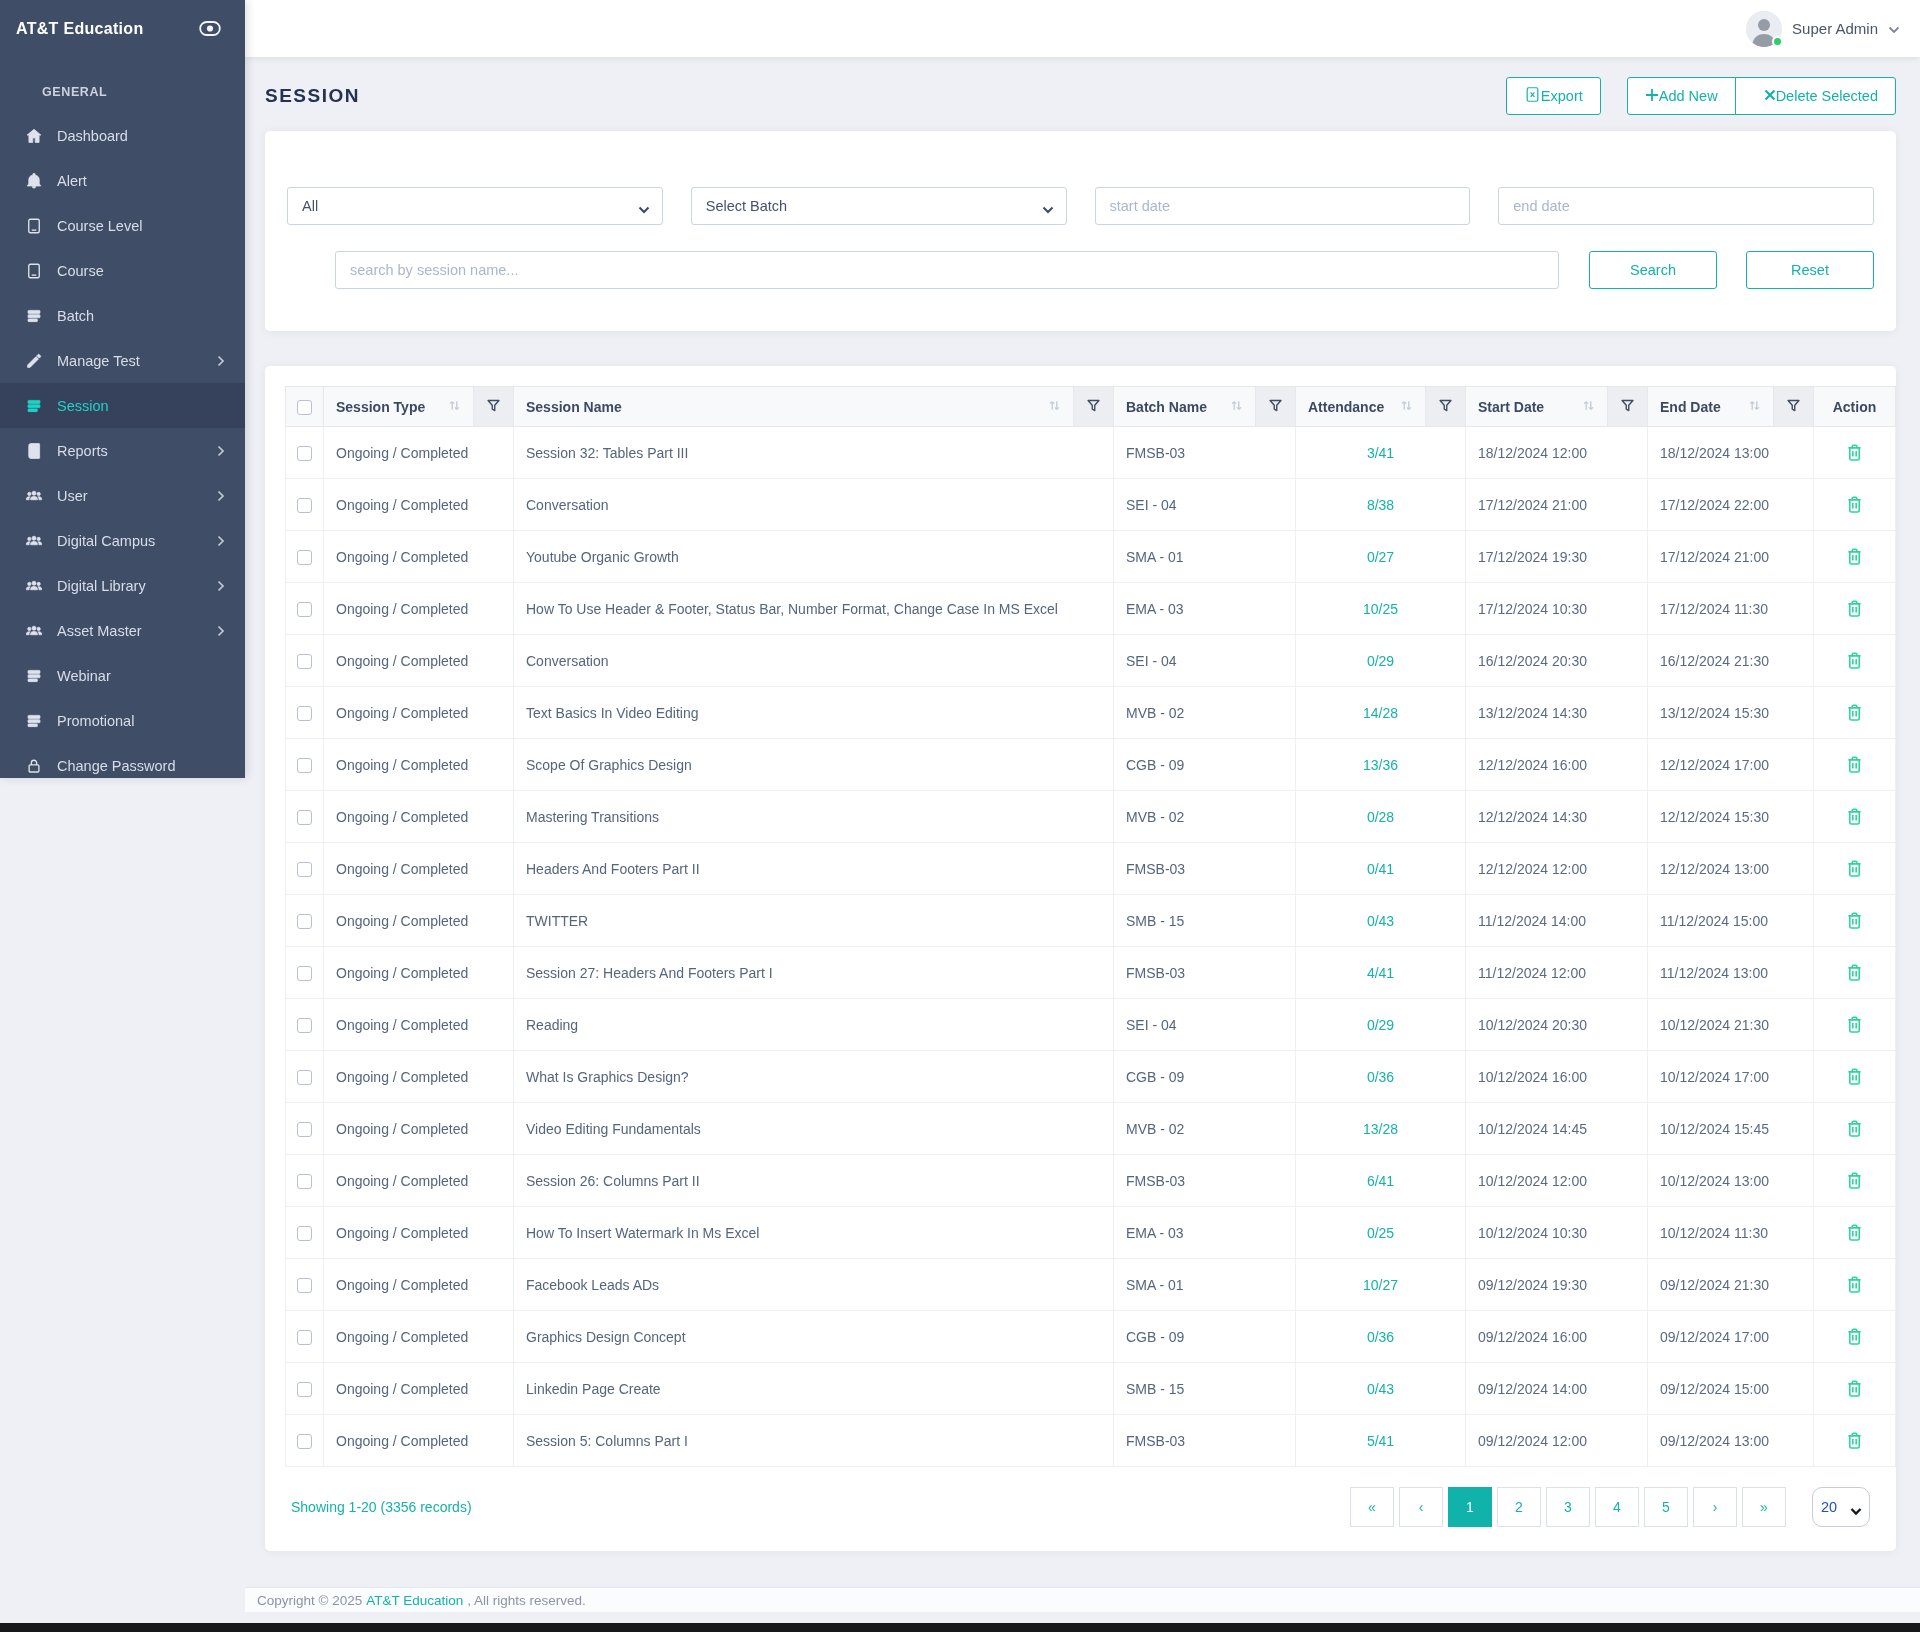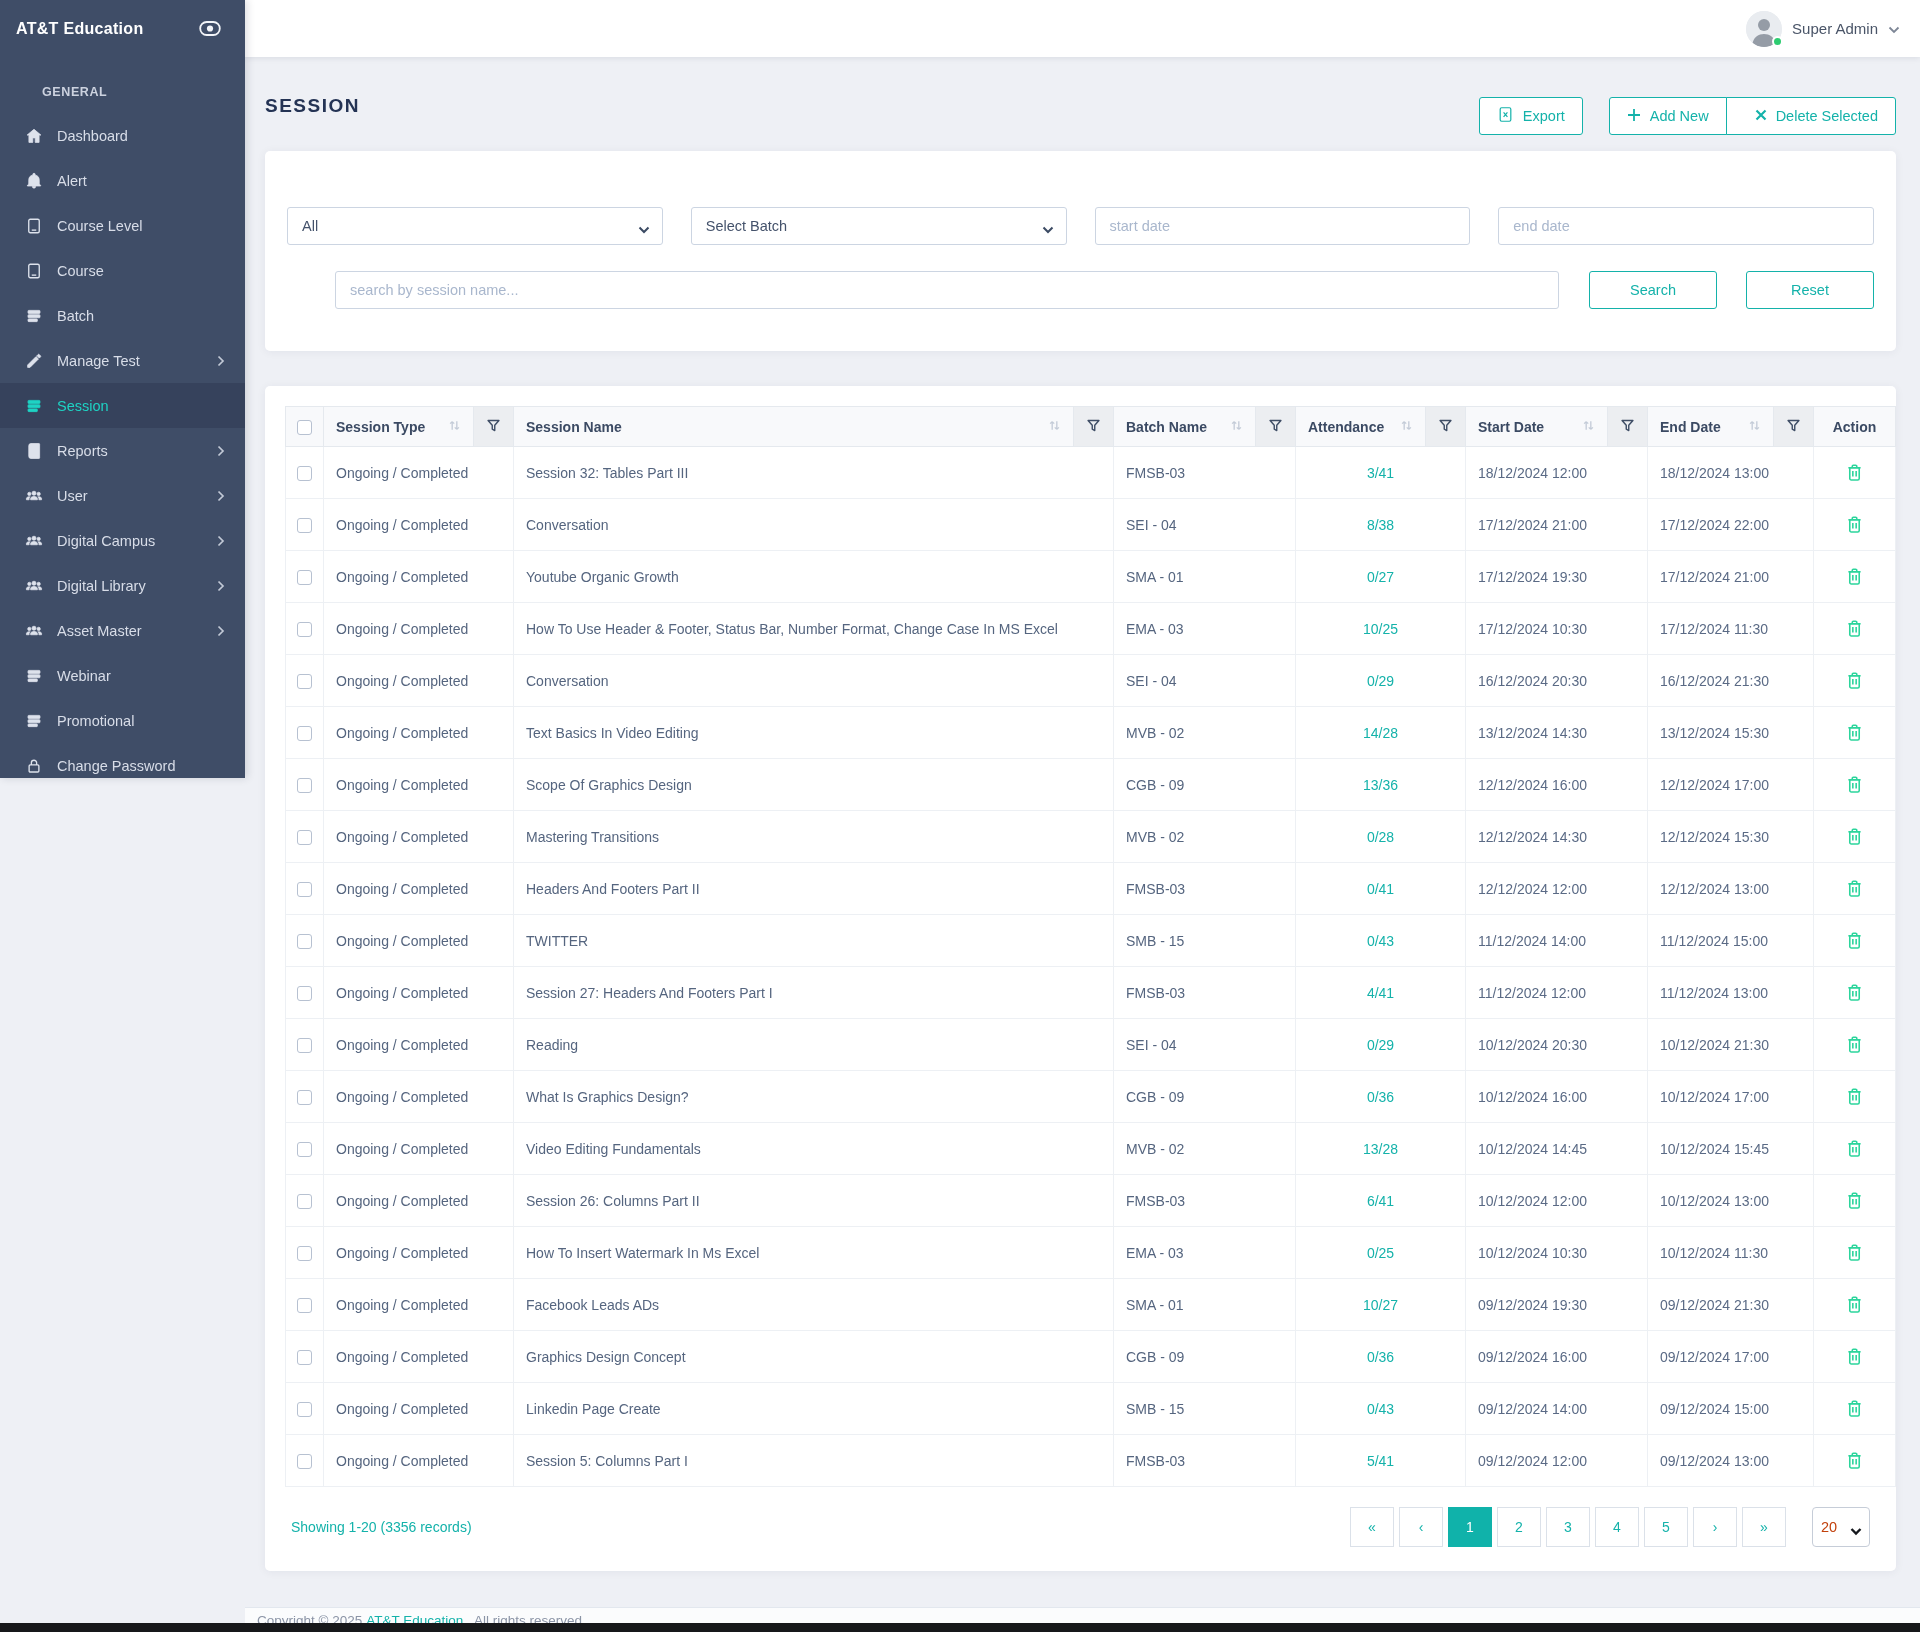--- a/index.html
+++ b/index.html
@@ -40,21 +40,21 @@
   .status-dot { position:absolute; right:-1px; bottom:0; width:11px; height:11px;
     border-radius:50%; background:#2ecc71; border:2px solid #fff; }
   .user-name { font-size:15px; color:#4a5568; }
 
   .content { padding:20px 24px 0 20px; }
   .page-head { display:flex; align-items:center; justify-content:space-between; margin-bottom:16px; }
   .page-title { font-size:19px; font-weight:bold; letter-spacing:1.5px; color:#243354; }
   .head-actions { display:flex; align-items:center; }
   .btn { height:38px; background:#fff; border:1px solid var(--accent); color:var(--accent);
     font-size:14.5px; font-family:inherit; border-radius:3px; display:inline-flex; align-items:center;
-    gap:9px; padding:0 17px; cursor:pointer;margin-top:20px; }
+    padding:0 17px; cursor:pointer; }
   .btn svg { flex:none; }
   .btn-export { margin-right:26px; }
   .btn-group { display:flex; }
   .btn-group .btn { border-radius:0; }
   .btn-group .btn:first-child { border-radius:3px 0 0 3px; }
   .btn-group .btn:last-child { border-radius:0 3px 3px 0; margin-left:-1px;padding-left:28px; }
 
   
   .card { background:#fff; border-radius:5px; box-shadow:0 1px 10px rgba(25,40,70,.06); }
   .filter-card { padding:56px 22px 42px; margin-bottom:35px; }
@@ -90,22 +90,22 @@
     border:1px solid #b7c1d1; border-radius:3px; background:#fff; cursor:pointer; vertical-align:middle; }
 
   .table-foot { display:flex; align-items:center; justify-content:space-between; padding:20px 6px 10px; }
   .showing { color:var(--accent); font-size:14px; }
   .pag-wrap { display:flex; align-items:center; }
   .pages { display:flex; gap:5px; }
   .page-btn { min-width:44px; height:40px; background:#fff; border:1px solid #dbe1e9;
     color:var(--accent); font-size:14px; font-family:inherit; cursor:pointer; }
   .page-btn.active { background:#10b2aa; border-color:#10b2aa; color:#fff; }
   .pp-field { position:relative; margin-left:26px; }
-  .pp-select { width:58px; height:40px; border:1px solid #c6cdd8; border-radius:4px;
-    font-size:14.5px; color:#c2410c; padding:0 8px; appearance:none; background:#fff; font-family:inherit; }
+  .pp-select { width:58px; height:40px; border:1px solid #c6cdd8; border-radius:10px;
+    font-size:14.5px; color:#1d4ed8; padding:0 8px; appearance:none; background:#fff; font-family:inherit; }
   .pp-caret { position:absolute; right:8px; top:15px; pointer-events:none; }
 
   .footer { margin-top:36px; height:25px; background:#fbfcfd; border-top:1px solid #e2e7ee;
     display:flex; align-items:center; padding-left:12px; font-size:13.5px; color:#8b94a6; }
   .footer a { color:var(--accent); text-decoration:none; margin:0 4px; cursor:pointer; }
   .bottom-strip { position:absolute; left:0; bottom:0; width:100%; height:9px; background:#17181a; }
 </style>
 </head>
 <body>
 

